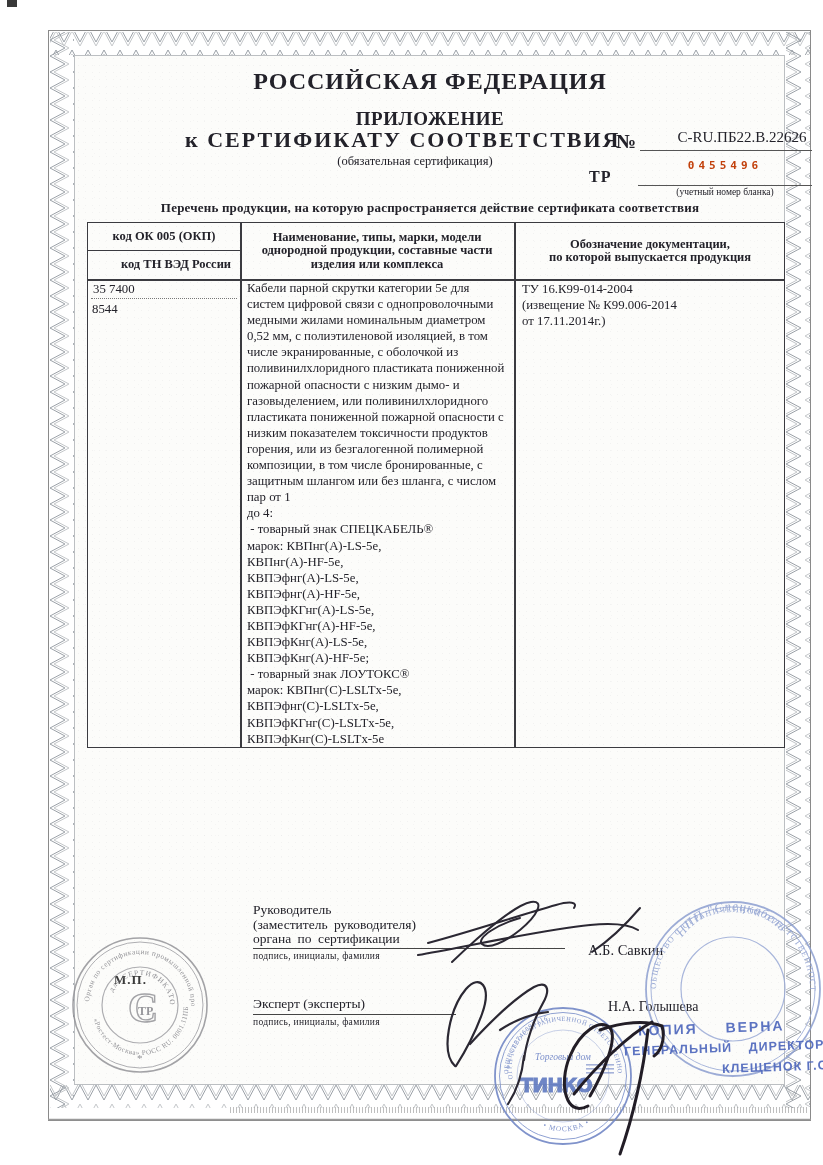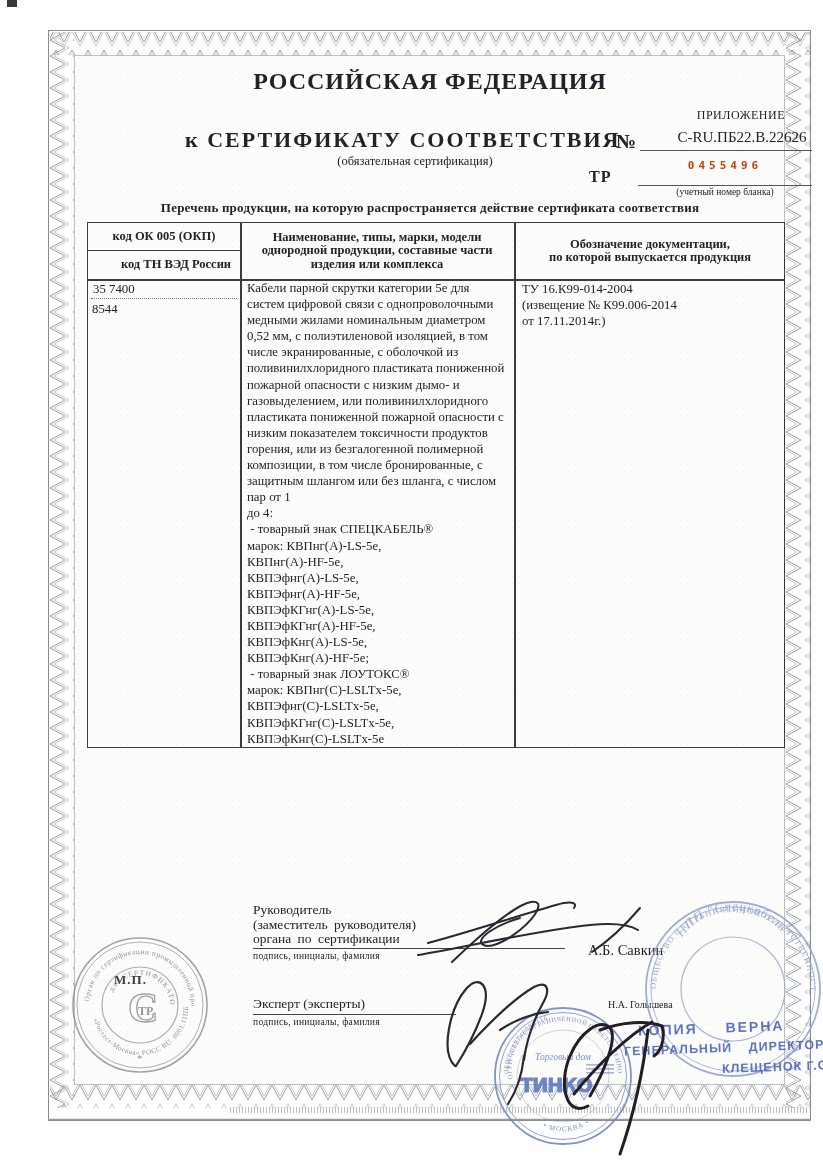--- a/index.html
+++ b/index.html
@@ -9,21 +9,21 @@
   .center{text-align:center;}
   
   .paper{left:75px;top:55px;width:710px;height:1030px;background:#fcfcfa;
     background-image:
       radial-gradient(rgba(70,70,85,0.05) 0.8px, transparent 1px),
       radial-gradient(rgba(70,70,85,0.035) 0.8px, transparent 1px);
     background-size:7px 7px,11px 11px;background-position:0 0,3px 5px;}
   .corner-mark{left:7px;top:0;width:10px;height:7px;background:#151515;opacity:.85;}
   
   .t-country{left:75px;top:68px;width:710px;font-size:24px;font-weight:bold;letter-spacing:1px;}
-  .t-app{left:75px;top:108px;width:710px;font-size:12px;font-weight:normal;letter-spacing:.5px;text-align:right;}
+  .t-app{left:75px;top:108px;width:710px;font-size:19px;font-weight:bold;letter-spacing:.5px;}
   .t-cert{left:185px;top:127px;font-size:22px;font-weight:bold;letter-spacing:2px;white-space:nowrap;}
   .t-no{left:616px;top:130px;font-size:20px;font-weight:bold;}
   .t-certnum{left:656px;top:129px;width:172px;font-size:15px;}
   .u1{left:640px;top:150px;width:172px;height:1px;background:#555;}
   .t-oblig{left:60px;top:154px;width:710px;font-size:12.5px;font-weight:normal;}
   .t-tr{left:589px;top:168px;font-size:16px;font-weight:bold;letter-spacing:1px;}
   .t-blank{left:645px;top:159px;width:160px;font-size:11px;font-weight:bold;
            font-family:"DejaVu Sans Mono",monospace;letter-spacing:4px;color:#c2410c;}
   .u2{left:638px;top:185px;width:174px;height:1px;background:#555;}
   .t-blankcap{left:638px;top:187px;width:174px;font-size:9.5px;}
@@ -47,21 +47,21 @@
   .b2{left:159px;top:57px;width:264px;}
   .b3{left:434px;top:58px;width:258px;}
   
   .sig-role{left:253px;top:903px;font-size:13.5px;line-height:14.5px;white-space:pre-wrap;word-spacing:3px;}
   .sl1{left:253px;top:948px;width:312px;height:1px;background:#444;}
   .sig-cap1{left:253px;top:951px;font-size:9.5px;letter-spacing:.3px;}
   .sig-name1{left:588px;top:942px;font-size:14.5px;}
   .sig-role2{left:253px;top:996px;font-size:13.5px;}
   .sl2{left:253px;top:1014px;width:203px;height:1px;background:#444;}
   .sig-cap2{left:253px;top:1017px;font-size:9.5px;letter-spacing:.3px;}
-  .sig-name2{left:608px;top:999px;font-size:10px;}
+  .sig-name2{left:608px;top:999px;font-size:14px;}
   .mp{left:114px;top:972px;font-size:13px;font-weight:bold;letter-spacing:1px;color:#3a3a3a;}
   
   .copyline{font-family:"Liberation Sans",sans-serif;font-weight:bold;color:#4f68bd;
             transform:rotate(-2deg);white-space:nowrap;opacity:.92;}
   .cl1{left:638px;top:1020px;font-size:14px;letter-spacing:2px;word-spacing:22px;}
   .cl2{left:624px;top:1041px;font-size:12.5px;letter-spacing:1px;word-spacing:12px;}
   .cl3{left:722px;top:1060px;font-size:12.5px;letter-spacing:1px;}
   svg{position:absolute;left:0;top:0;}
   .micro{left:230px;top:1107px;width:578px;height:6px;opacity:.55;
     background:repeating-linear-gradient(90deg,#8a8a8a 0 1.2px,transparent 1.2px 3px);}

